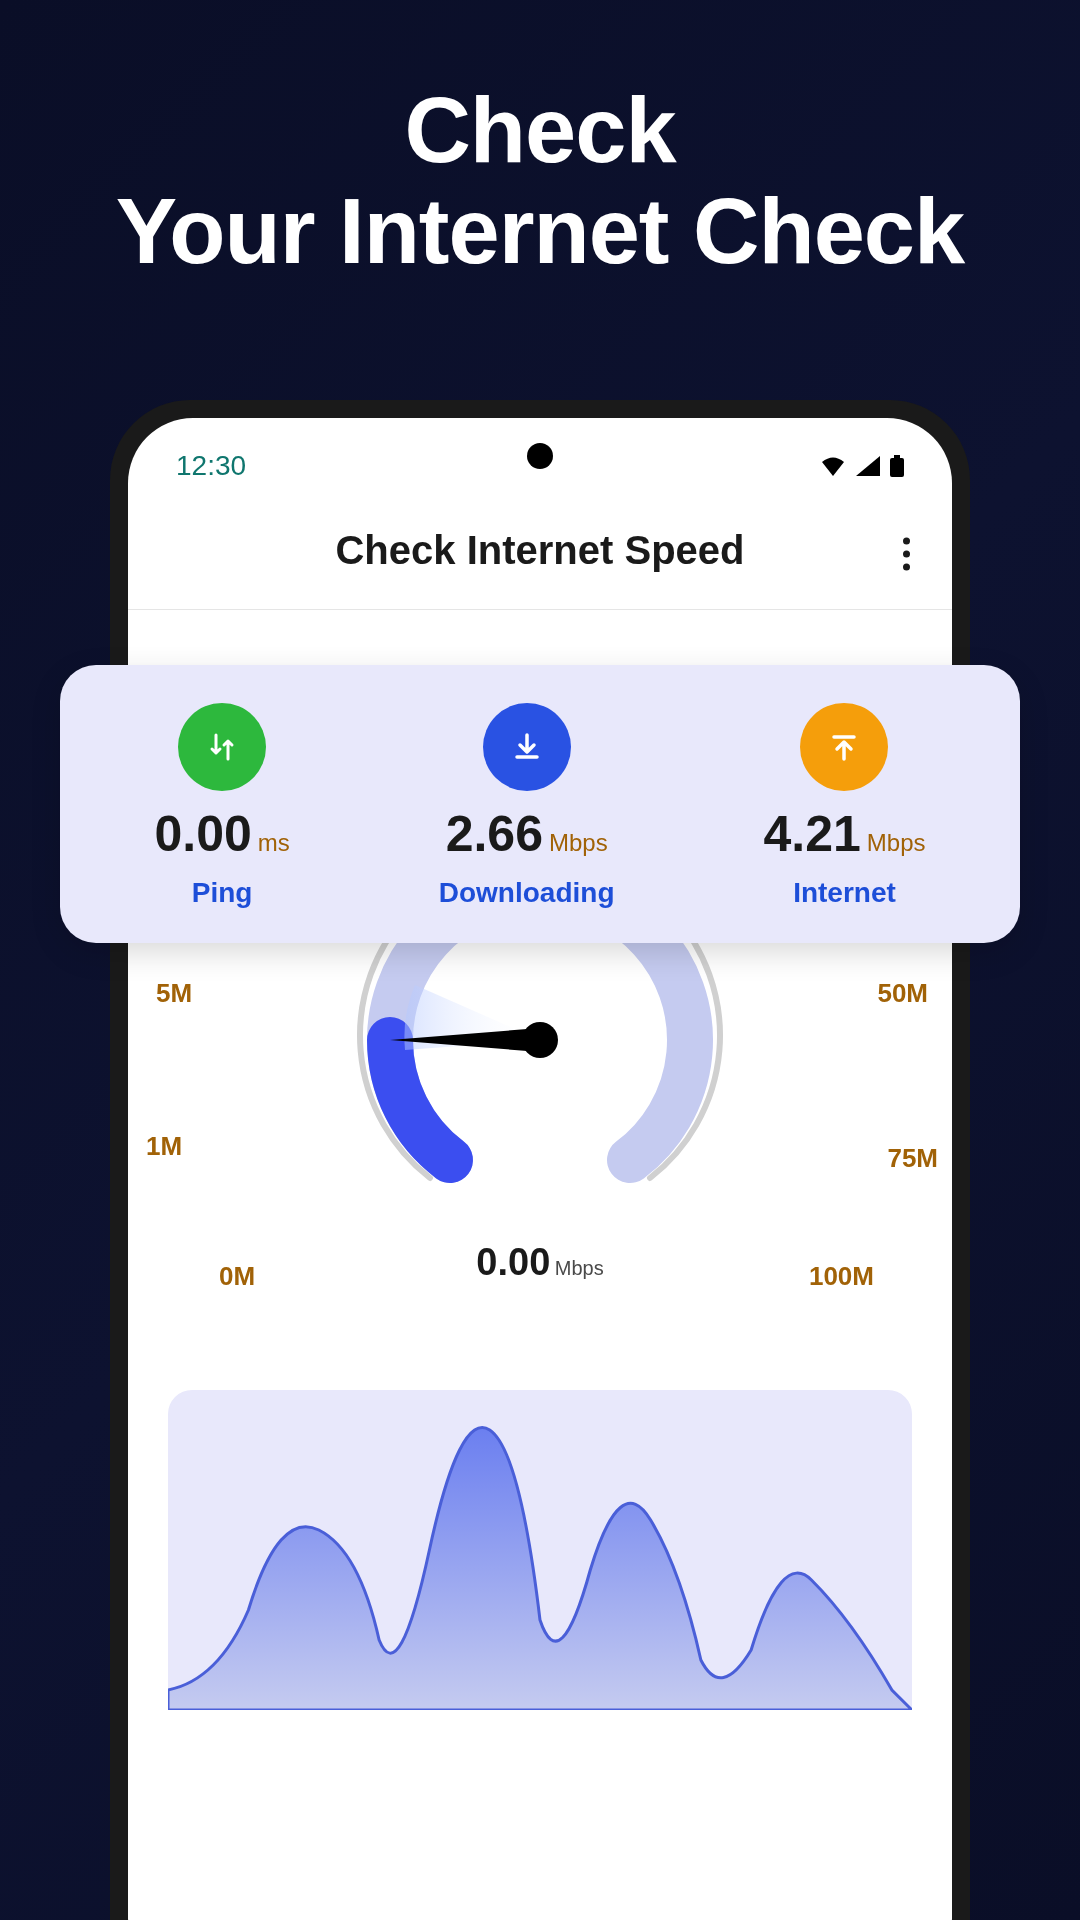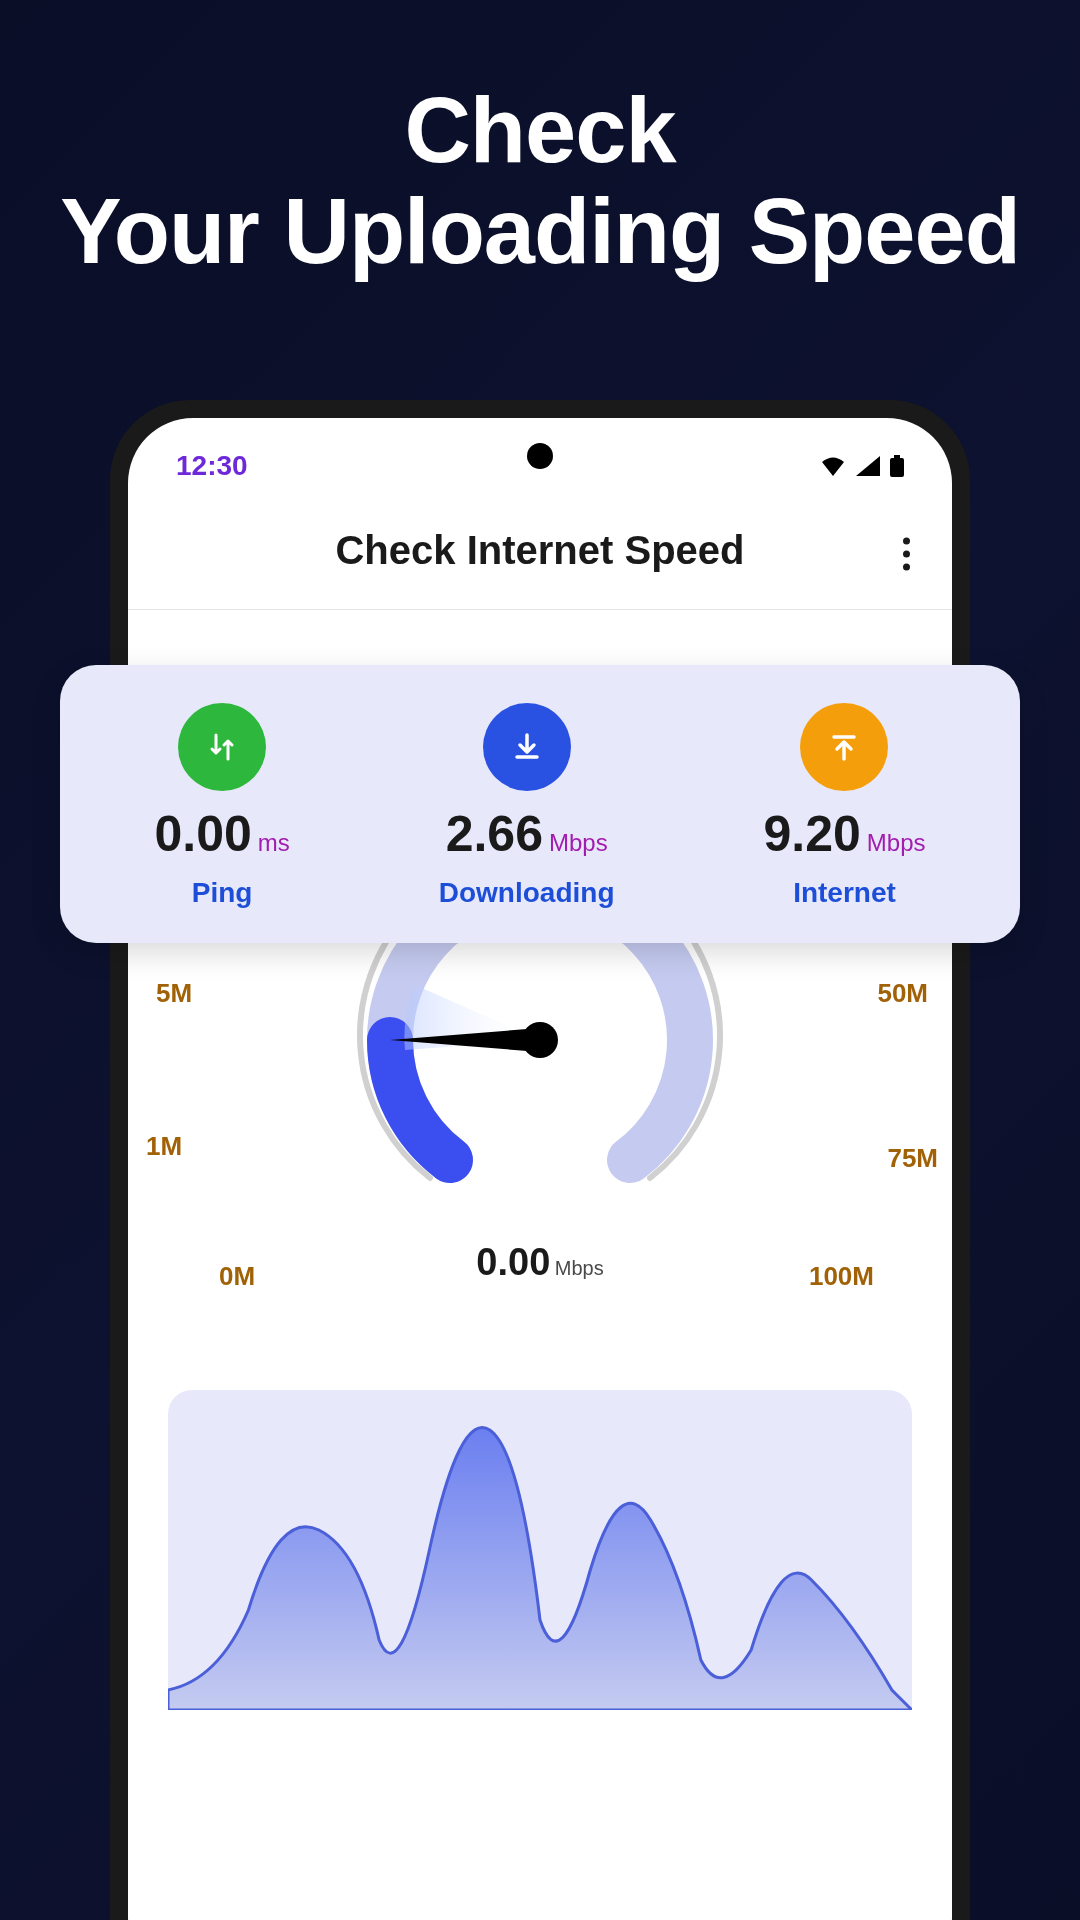--- a/index.html
+++ b/index.html
@@ -48,22 +48,22 @@
     height: 26px;
     background: #000;
     border-radius: 50%;
   }
   .status-bar {
     display: flex;
     justify-content: space-between;
     align-items: center;
     padding: 32px 48px 16px 48px;
     font-size: 28px;
-    font-weight: 700;
-    color: #6d28d9;
+    font-weight: 400;
+    color: #0f766e;
   }
   .status-icons {
     display: flex;
     gap: 10px;
     align-items: center;
   }
   .app-header {
     text-align: center;
     padding: 30px 0 36px 0;
     border-bottom: 1px solid #e5e5e5;
@@ -126,21 +126,21 @@
     align-items: baseline;
     gap: 6px;
   }
   .stat-value {
     font-size: 50px;
     font-weight: 600;
     color: #1a1a1a;
   }
   .stat-unit {
     font-size: 24px;
-    color: #a21caf;
+    color: #a16207;
     font-weight: 500;
   }
   .stat-label {
     font-size: 28px;
     color: #1d4ed8;
     font-weight: 700;
   }
   .gauge-area {
     position: relative;
     margin-top: 220px;
@@ -179,21 +179,21 @@
     border-radius: 24px 24px 0 0;
     height: 320px;
     overflow: hidden;
   }
 </style>
 </head>
 <body>
 
 <h1 class="promo-title">
   <span>Check</span><br>
-  <span>Your Uploading Speed</span>
+  <span>Your Internet Check</span>
 </h1>
 
 <div class="phone-frame">
   <div class="phone-inner">
     <div class="notch-camera"></div>
 
     <div class="status-bar">
       <span>12:30</span>
       <div class="status-icons">
         <svg width="26" height="20" viewBox="0 0 26 20">
@@ -295,18 +295,18 @@
     <div class="stat-label">Downloading</div>
   </div>
 
   <div class="stat-item">
     <div class="stat-icon upload-icon">
       <svg width="40" height="40" viewBox="0 0 40 40">
           <path d="M20 32 L20 16 M13 22 L20 15 L27 22 M10 10 L30 10" stroke="#fff" stroke-width="3.5" fill="none" stroke-linecap="round" stroke-linejoin="round"></path>
         </svg>
     </div>
     <div class="stat-value-row">
-      <span class="stat-value">9.20</span>
+      <span class="stat-value">4.21</span>
       <span class="stat-unit">Mbps</span>
     </div>
     <div class="stat-label">Internet</div>
   </div>
 </div>
 
 </body></html>

